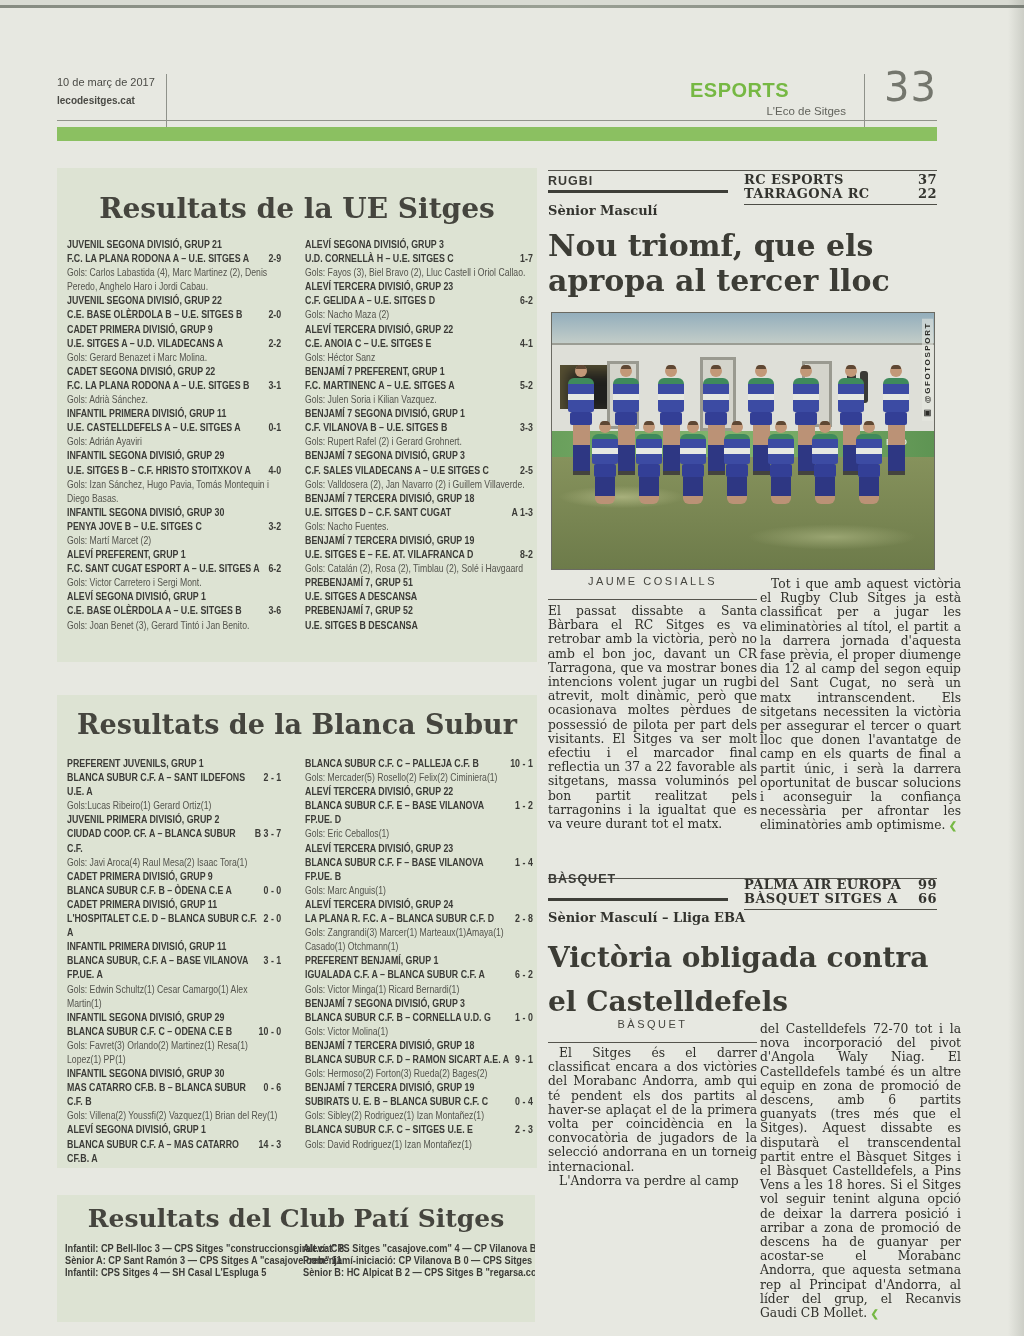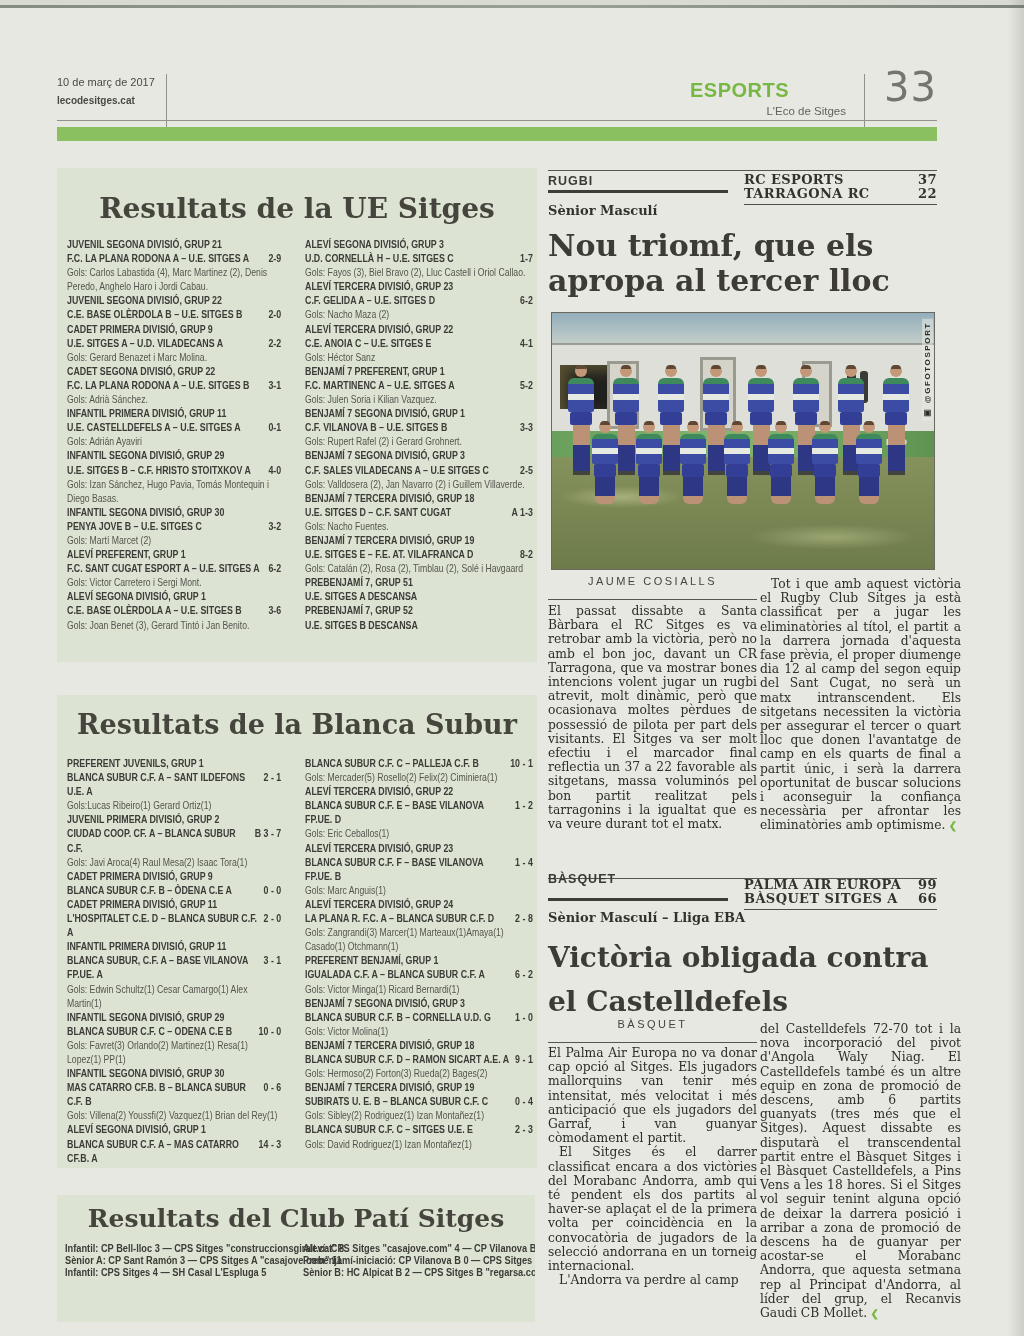--- a/index.html
+++ b/index.html
@@ -495,20 +495,19 @@
       </div>
       <div class="sb-row">
         <span>BÀSQUET SITGES A</span>
         <span>66</span>
       </div>
     </div>
   <div class="abs subtitle" style="left:548px;top:910px;">Sènior Masculí – Lliga EBA</div>
   <h1 class="abs headline hl-b">Victòria obligada contra el Castelldefels</h1>
   <div class="abs byline" style="left:548px;top:1018px;width:209px;">BÀSQUET</div>
   <div class="acol" style="left:548px;top:1046px;width:209px;height:248px;">
-      <p>El Palma Air Europa no va donar cap opció al Sitges. Els jugadors mallorquins van tenir més intensitat, més velocitat i més anticipació que els jugadors del Garraf, i van guanyar còmodament el partit.</p>
       <p class="ind">El Sitges és el darrer classificat encara a dos victòries del Morabanc Andorra, amb qui té pendent els dos partits al haver-se aplaçat el de la primera volta per coincidència en la convocatòria de jugadors de la selecció andorrana en un torneig internacional.</p>
       <p class="ind">L'Andorra va perdre al camp</p>
     </div>
   <div class="acol" style="left:760px;top:1022px;width:201px;height:276px;">
       <p>del Castelldefels 72-70 tot i la nova incorporació del pivot d'Angola Waly Niag. El Castelldefels també és un altre equip en zona de promoció de descens, amb 6 partits guanyats (tres més que el Sitges). Aquest dissabte es disputarà el transcendental partit entre el Bàsquet Sitges i el Bàsquet Castelldefels, a Pins Vens a les 18 hores. Si el Sitges vol seguir tenint alguna opció de deixar la darrera posició i arribar a zona de promoció de descens ha de guanyar per acostar-se el Morabanc Andorra, que aquesta setmana rep al Principat d'Andorra, al líder del grup, el Recanvis Gaudi CB Mollet.<span class="endmark" style="color: rgb(118, 184, 67);"> ❮</span></p>
     </div>
 </div>
 
 </body></html>

